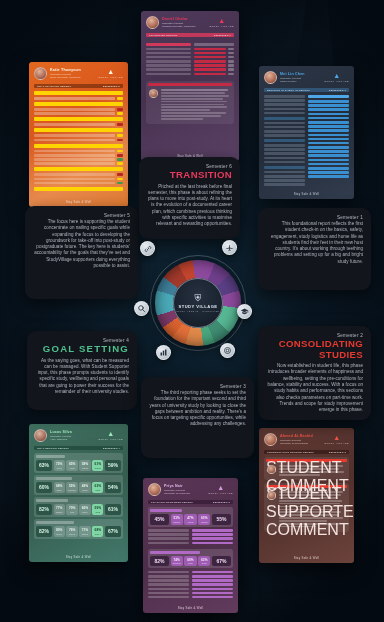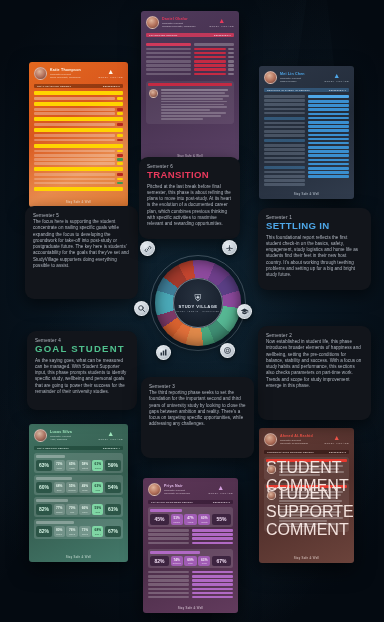--- a/index.html
+++ b/index.html
@@ -24,20 +24,21 @@
   .s3{ left:250px; top:100px; width:260px; height:620px; transform:rotate(10deg); }
 
   
   .tcard{
     position:absolute;
     background:#12151b;
     border-radius:9px;
     padding:7px 8px 9px 8px;
     box-shadow:0 5px 16px rgba(0,0,0,.55);
     overflow:hidden;
+    text-align:right;
   }
   .tc-sem{ font-size:4.6px; letter-spacing:.25px; color:#b9bec7; margin-bottom:1px; }
   .tc-title{ font-size:9.6px; font-weight:bold; letter-spacing:.35px; line-height:10.6px; margin-bottom:3px; }
   .tc-body{ font-size:4.5px; line-height:6.3px; color:#b2b8c2; letter-spacing:.05px; }
 
   
   .sheet{
     position:absolute;
     border-radius:3px;
     box-shadow:0 7px 20px rgba(0,0,0,.6);
@@ -770,32 +771,32 @@
   </div>
 
   <div class="tcard" style="left:139px; top:157px; width:101px; height:82px;">
     <div class="tc-sem">Semester 6</div>
     <div class="tc-title" style="color:#e8395c;">TRANSITION</div>
     <div class="tc-body">Pitched at the last break before final semester, this phase is about refining the plans to move into post-study. At its heart is the evolution of a documented career plan, which combines previous thinking with specific activities to maximise relevant and rewarding opportunities.</div>
   </div>
 
   <div class="tcard" style="left:258px; top:208px; width:113px; height:82px;">
     <div class="tc-sem">Semester 1</div>
-    <div class="tc-title" style="color:#4ea7e8;">SETTLING IN</div>
     <div class="tc-body">This foundational report reflects the first student check-in on the basics, safety, engagement, study logistics and home life as students find their feet in their new host country. It's about working through teething problems and setting up for a big and bright study future.</div>
   </div>
 
   <div class="tcard" style="left:27px; top:331px; width:110px; height:79px;">
     <div class="tc-sem">Semester 4</div>
-    <div class="tc-title" style="color:#4fc08d; letter-spacing:1.2px;">GOAL STUDENT</div>
+    <div class="tc-title" style="color:#4fc08d; letter-spacing:1.2px;">GOAL SETTING</div>
     <div class="tc-body">As the saying goes, what can be measured can be managed. With Student Supporter input, this phase prompts students to identify specific study, wellbeing and personal goals that are going to power their success for the remainder of their university studies.</div>
   </div>
 
   <div class="tcard" style="left:258px; top:326px; width:113px; height:94px;">
     <div class="tc-sem">Semester 2</div>
+    <div class="tc-title" style="color:#e8392f;">CONSOLIDATING STUDIES</div>
     <div class="tc-body">Now established in student life, this phase introduces broader elements of happiness and wellbeing, setting the pre-conditions for balance, stability and success. With a focus on study habits and performance, this sections also checks parameters on part-time work. Trends and scope for study improvement emerge in this phase.</div>
   </div>
 
   <div class="tcard" style="left:141px; top:377px; width:113px; height:81px;">
     <div class="tc-sem">Semester 3</div>
     <div class="tc-body">The third reporting phase seeks to set the foundation for the important second and third years of university study by looking to close the gaps between ambition and reality. There's a focus on targeting specific opportunities, while addressing any challenges.</div>
   </div>
 
   <div id="wheel" style="left:144px; top:249px; width:108px; height:108px;">
 

